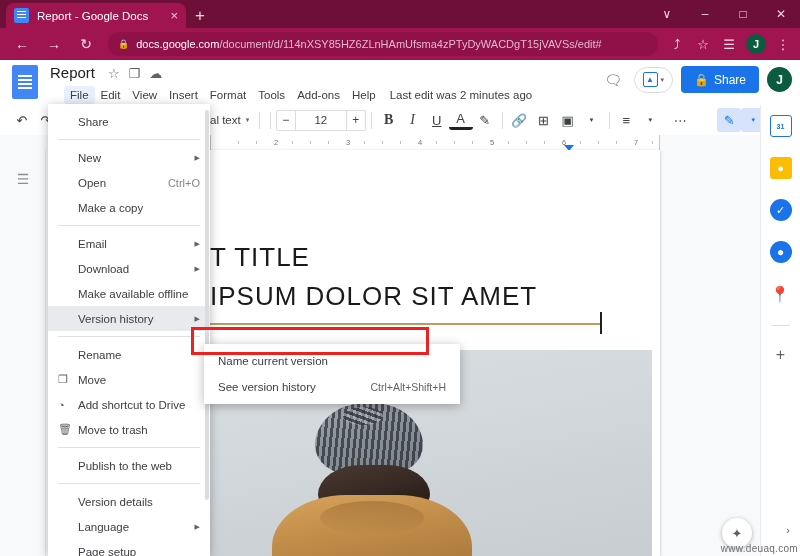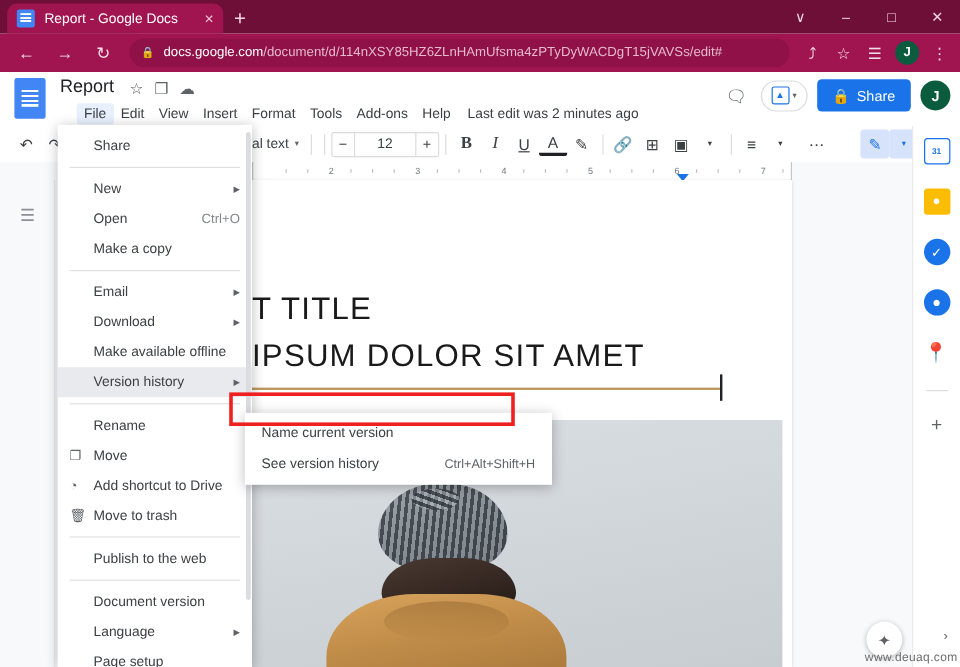--- a/index.html
+++ b/index.html
@@ -550,21 +550,21 @@
       <span class="fm-label">Move to trash</span>
     </div>
     <div class="fm-sep"></div>
 
     <div class="fm-item">
       <span class="fm-label indent">Publish to the web</span>
     </div>
     <div class="fm-sep"></div>
 
     <div class="fm-item">
-      <span class="fm-label indent">Document version</span>
+      <span class="fm-label indent">Version details</span>
     </div>
     <div class="fm-item">
       <span class="fm-label indent">Language</span>
       <span class="fm-arrow">▶</span>
     </div>
     <div class="fm-item">
       <span class="fm-label indent">Page setup</span>
     </div>
     <div class="fm-scroll"></div>
   </div>

